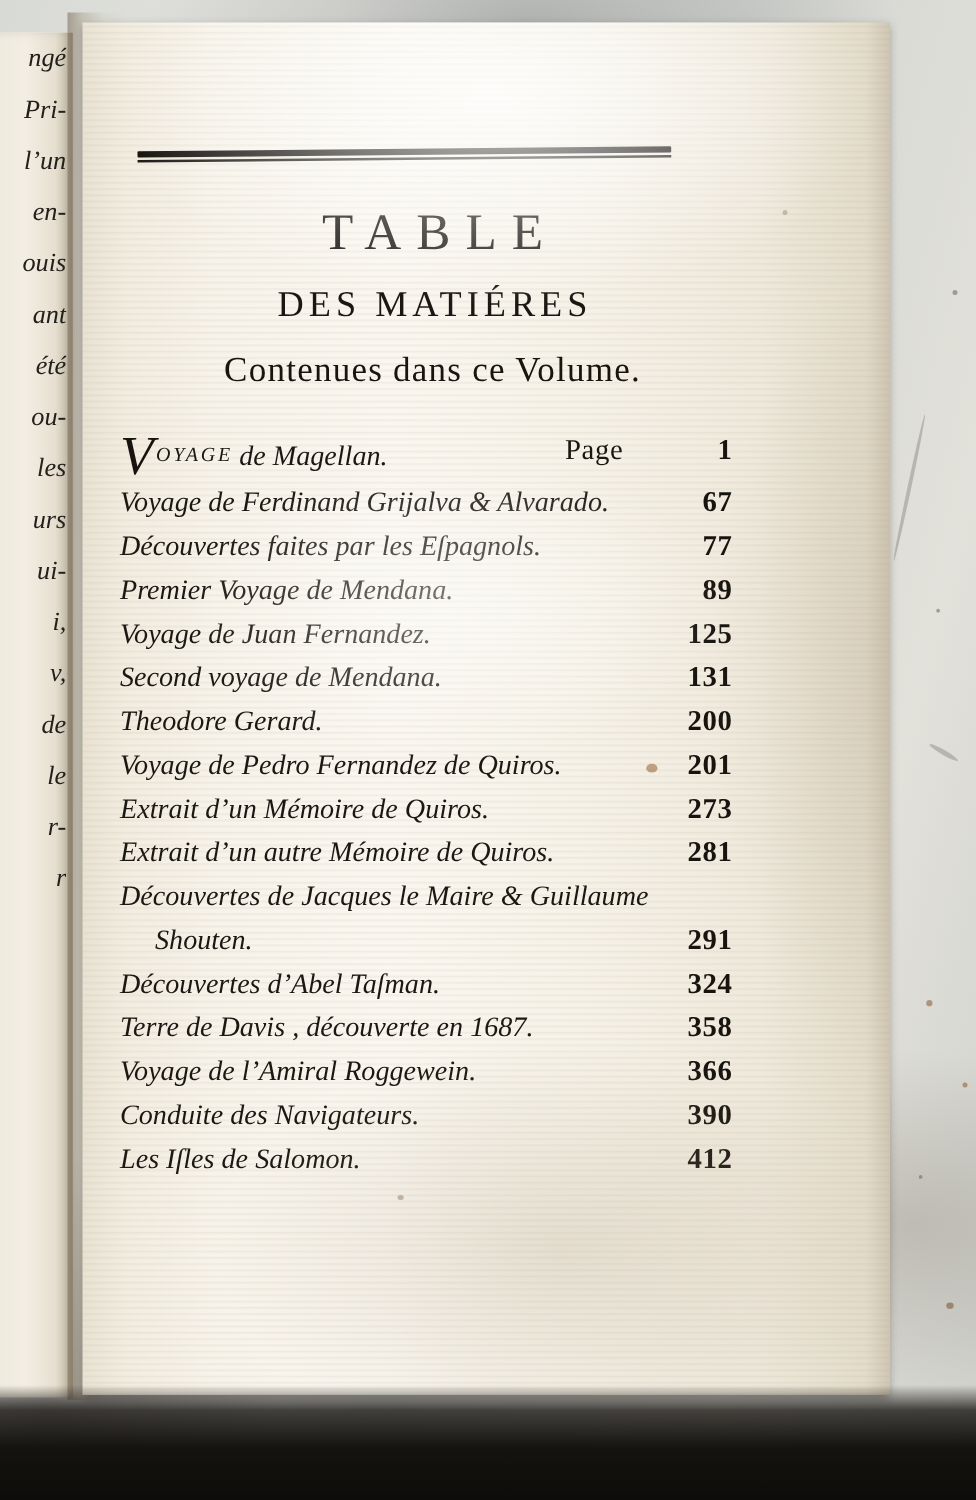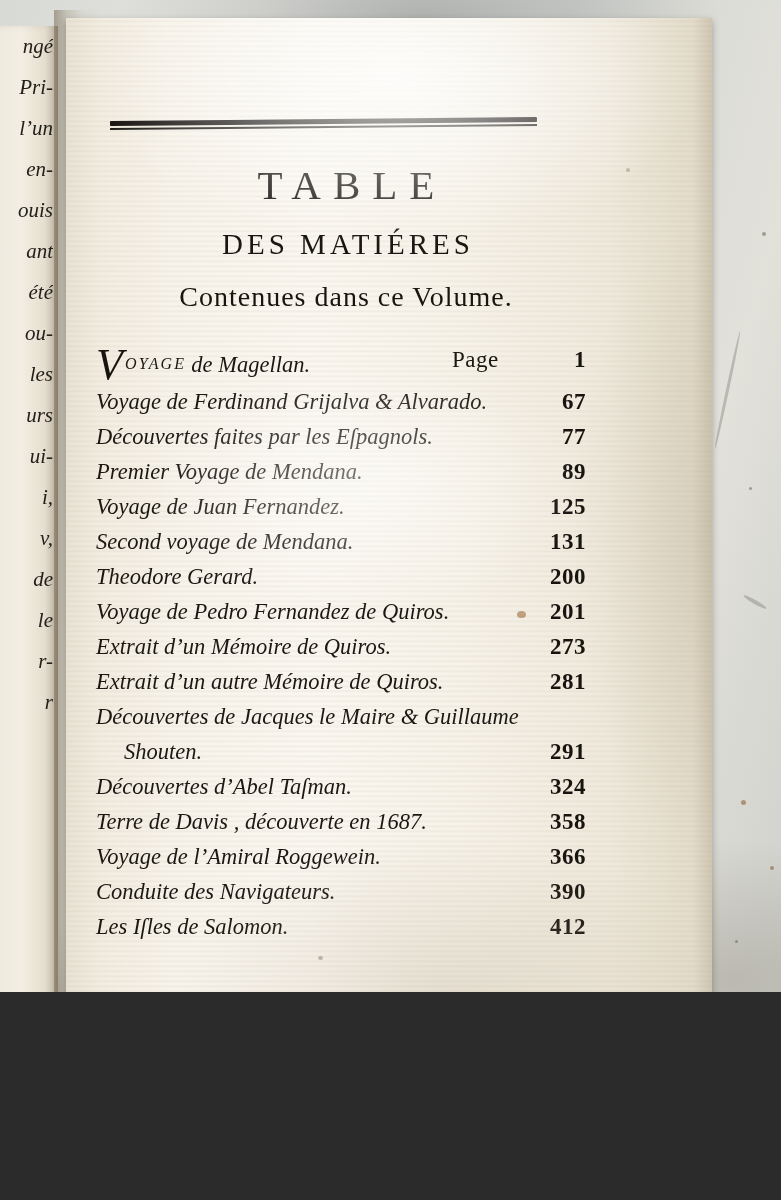--- a/index.html
+++ b/index.html
@@ -4,21 +4,21 @@
 <title>Table des Matiéres</title>
 <style>
   html, body {
     margin: 0;
     padding: 0;
     background: #2b2b2b;
   }
   #scene {
     position: relative;
     width: 781px;
-    height: 992px;
+    height: 1200px;
     overflow: hidden;
     font-family: "Liberation Serif", "DejaVu Serif", serif;
     
     background:
       radial-gradient(ellipse 300px 200px at 730px 980px, rgba(120,110,95,0.28), rgba(120,110,95,0) 70%),
       radial-gradient(ellipse 260px 300px at 40px 1130px, rgba(70,65,60,0.35), rgba(70,65,60,0) 70%),
       radial-gradient(ellipse 400px 160px at 420px 20px, rgba(120,124,126,0.45), rgba(120,124,126,0) 75%),
       linear-gradient(105deg, #d8dad6 0%, #e4e4df 25%, #d4d6d2 55%, #e2e1da 80%, #cfd1cc 100%);
   }
 

